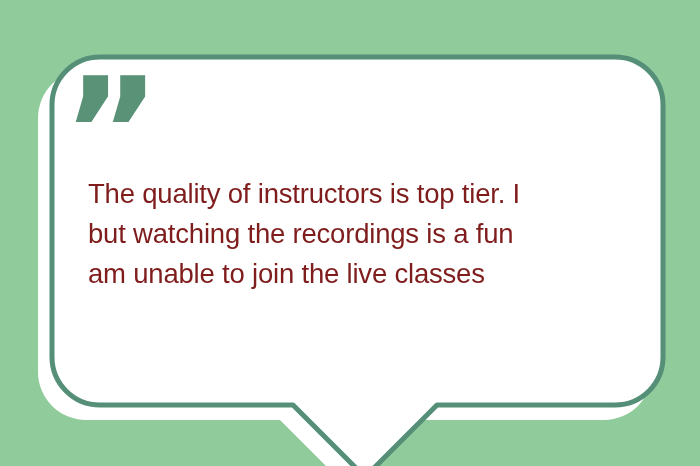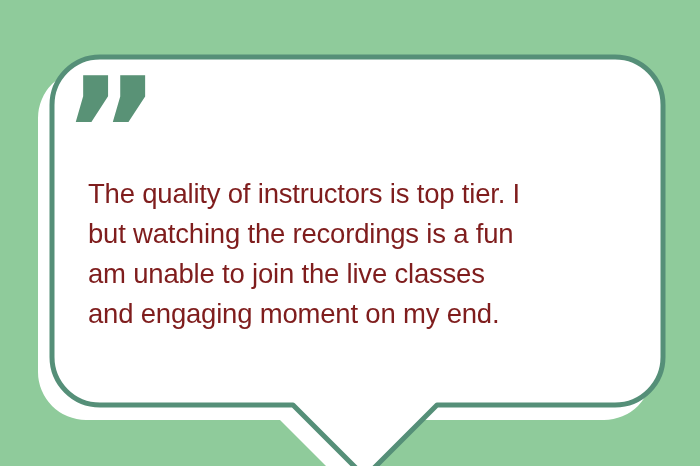--- a/index.html
+++ b/index.html
@@ -99,16 +99,15 @@
              A 48,48 0 0 1 52,357
              Z"></path>
   </svg>
 
   <div id="quote-mark">”</div>
 
   <div id="quote-text">
     <span class="qline">The quality of instructors is top tier. I</span>
     <span class="qline">but watching the recordings is a fun</span>
     <span class="qline">am unable to join the live classes</span>
-    <span class="qline">and engaging moment on my end.</span>
   </div>
 
 </div>
 
 </body></html>

